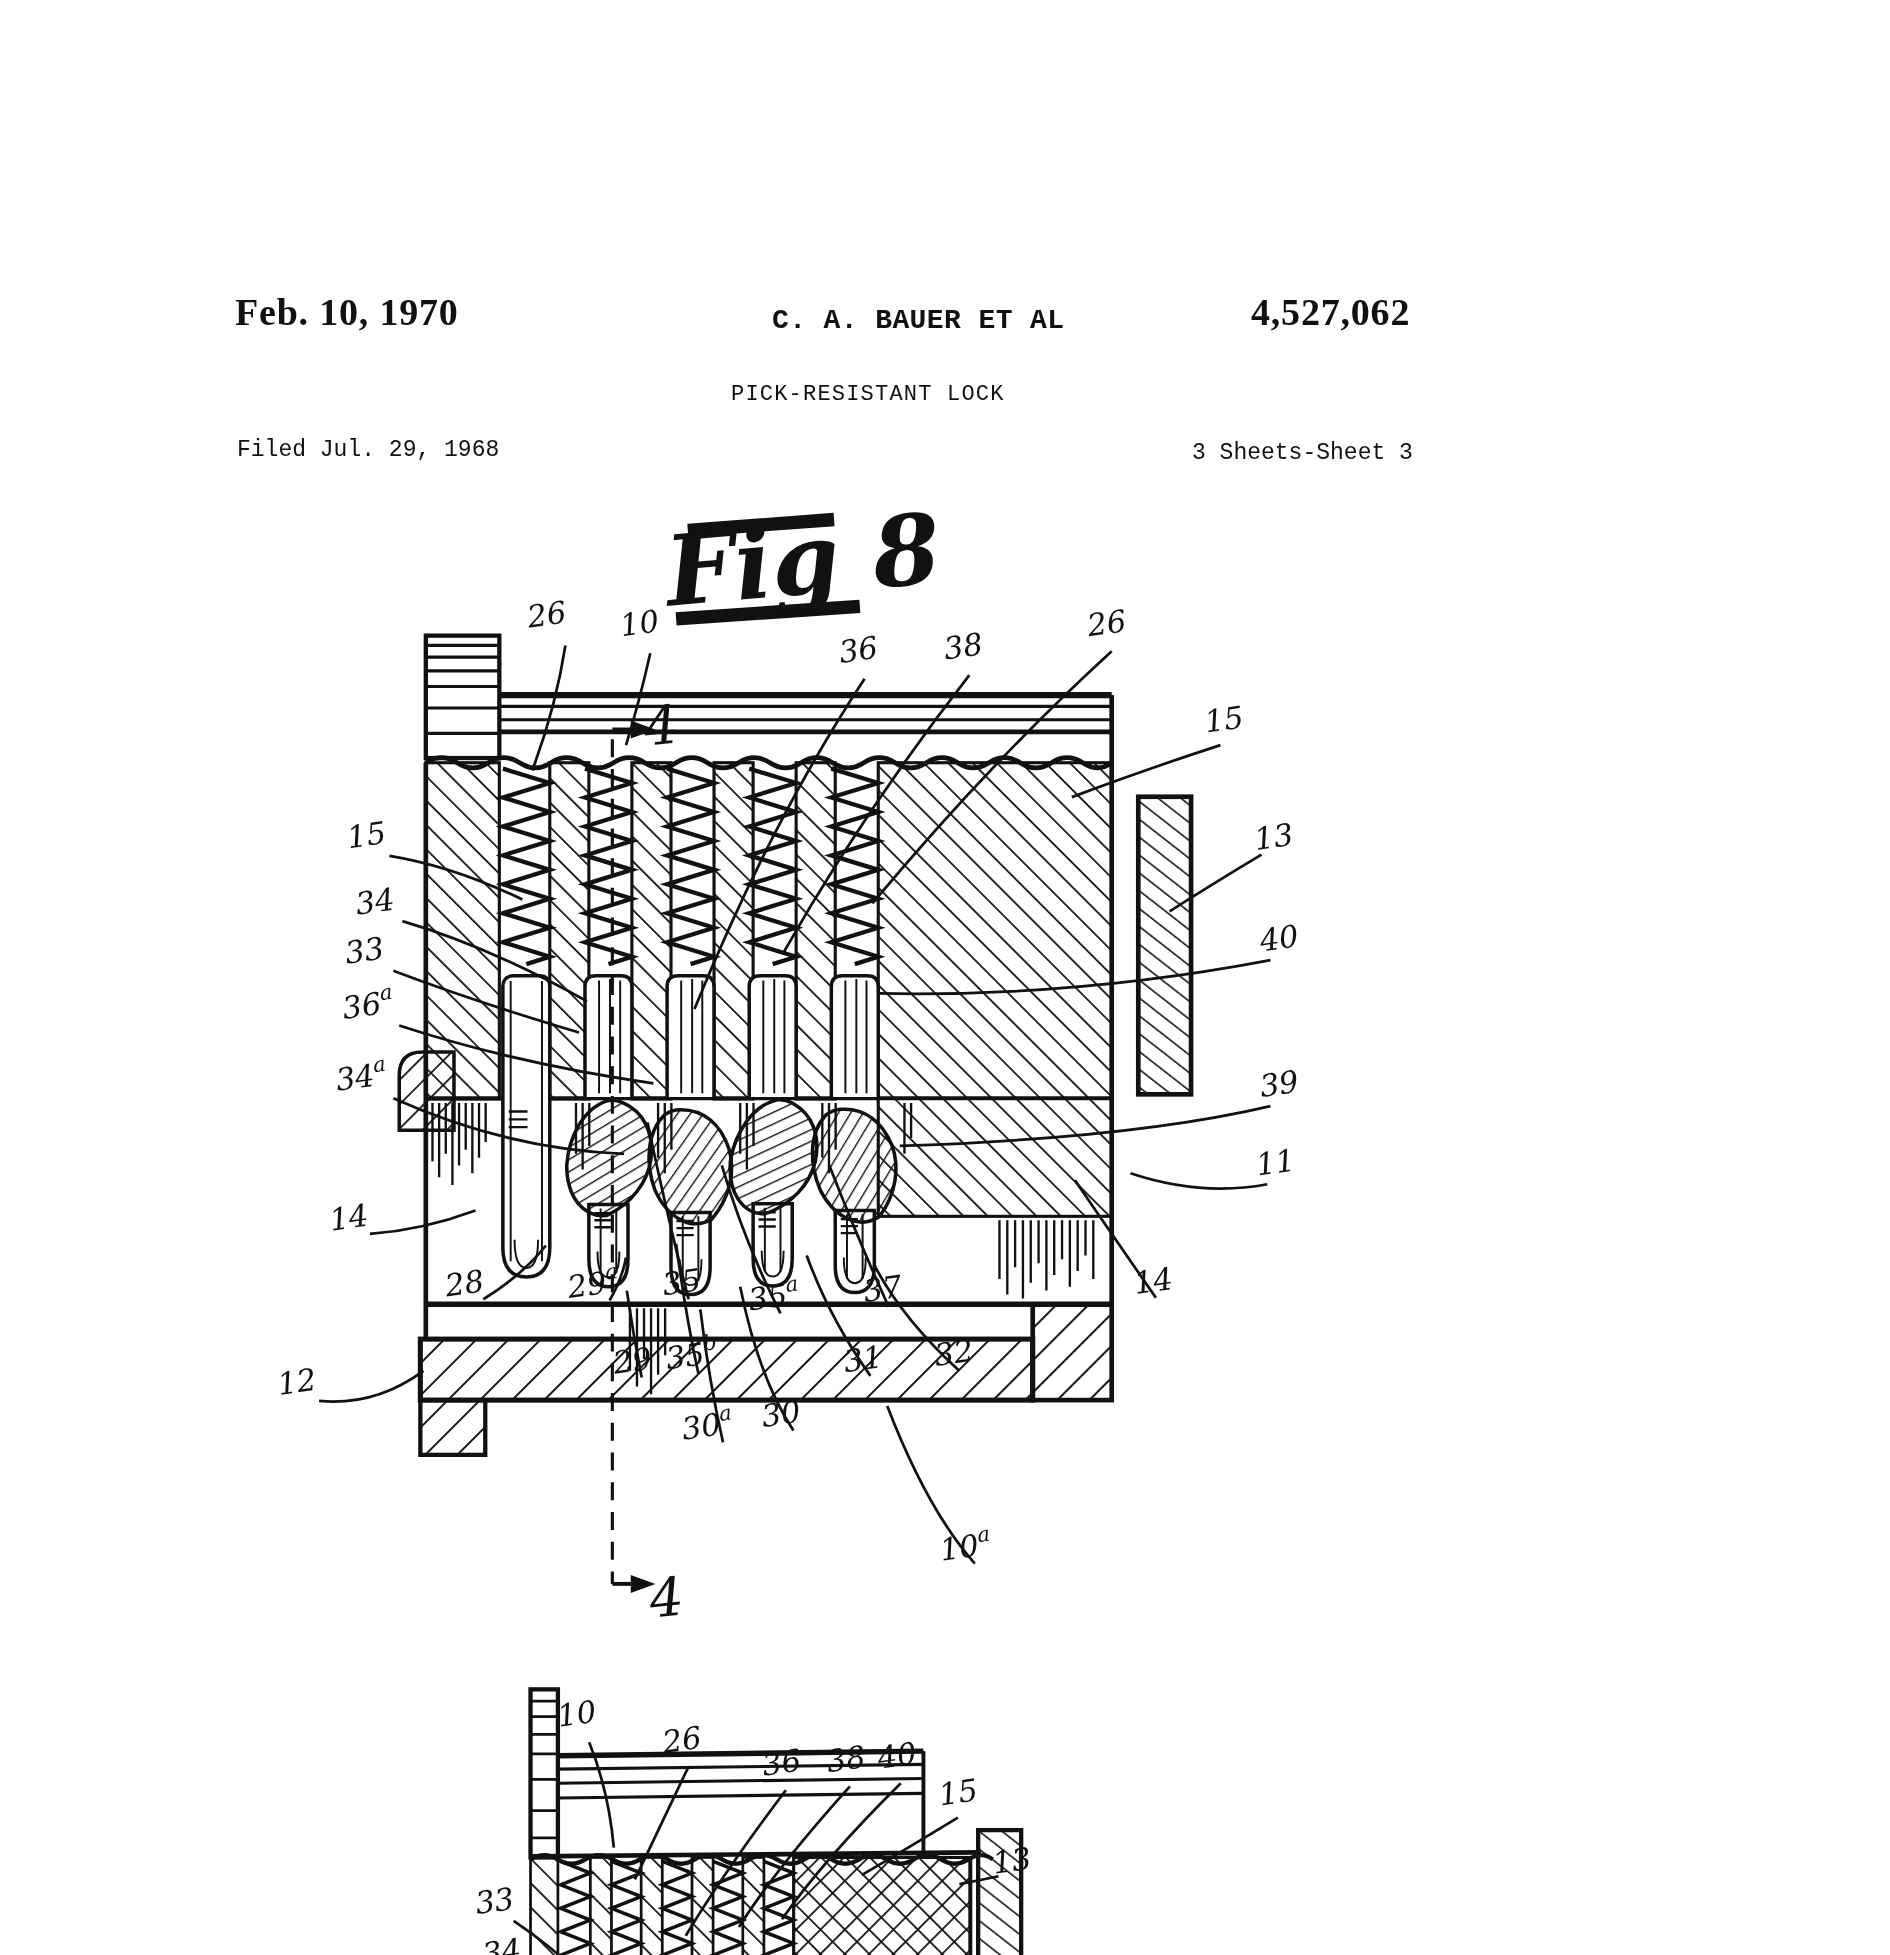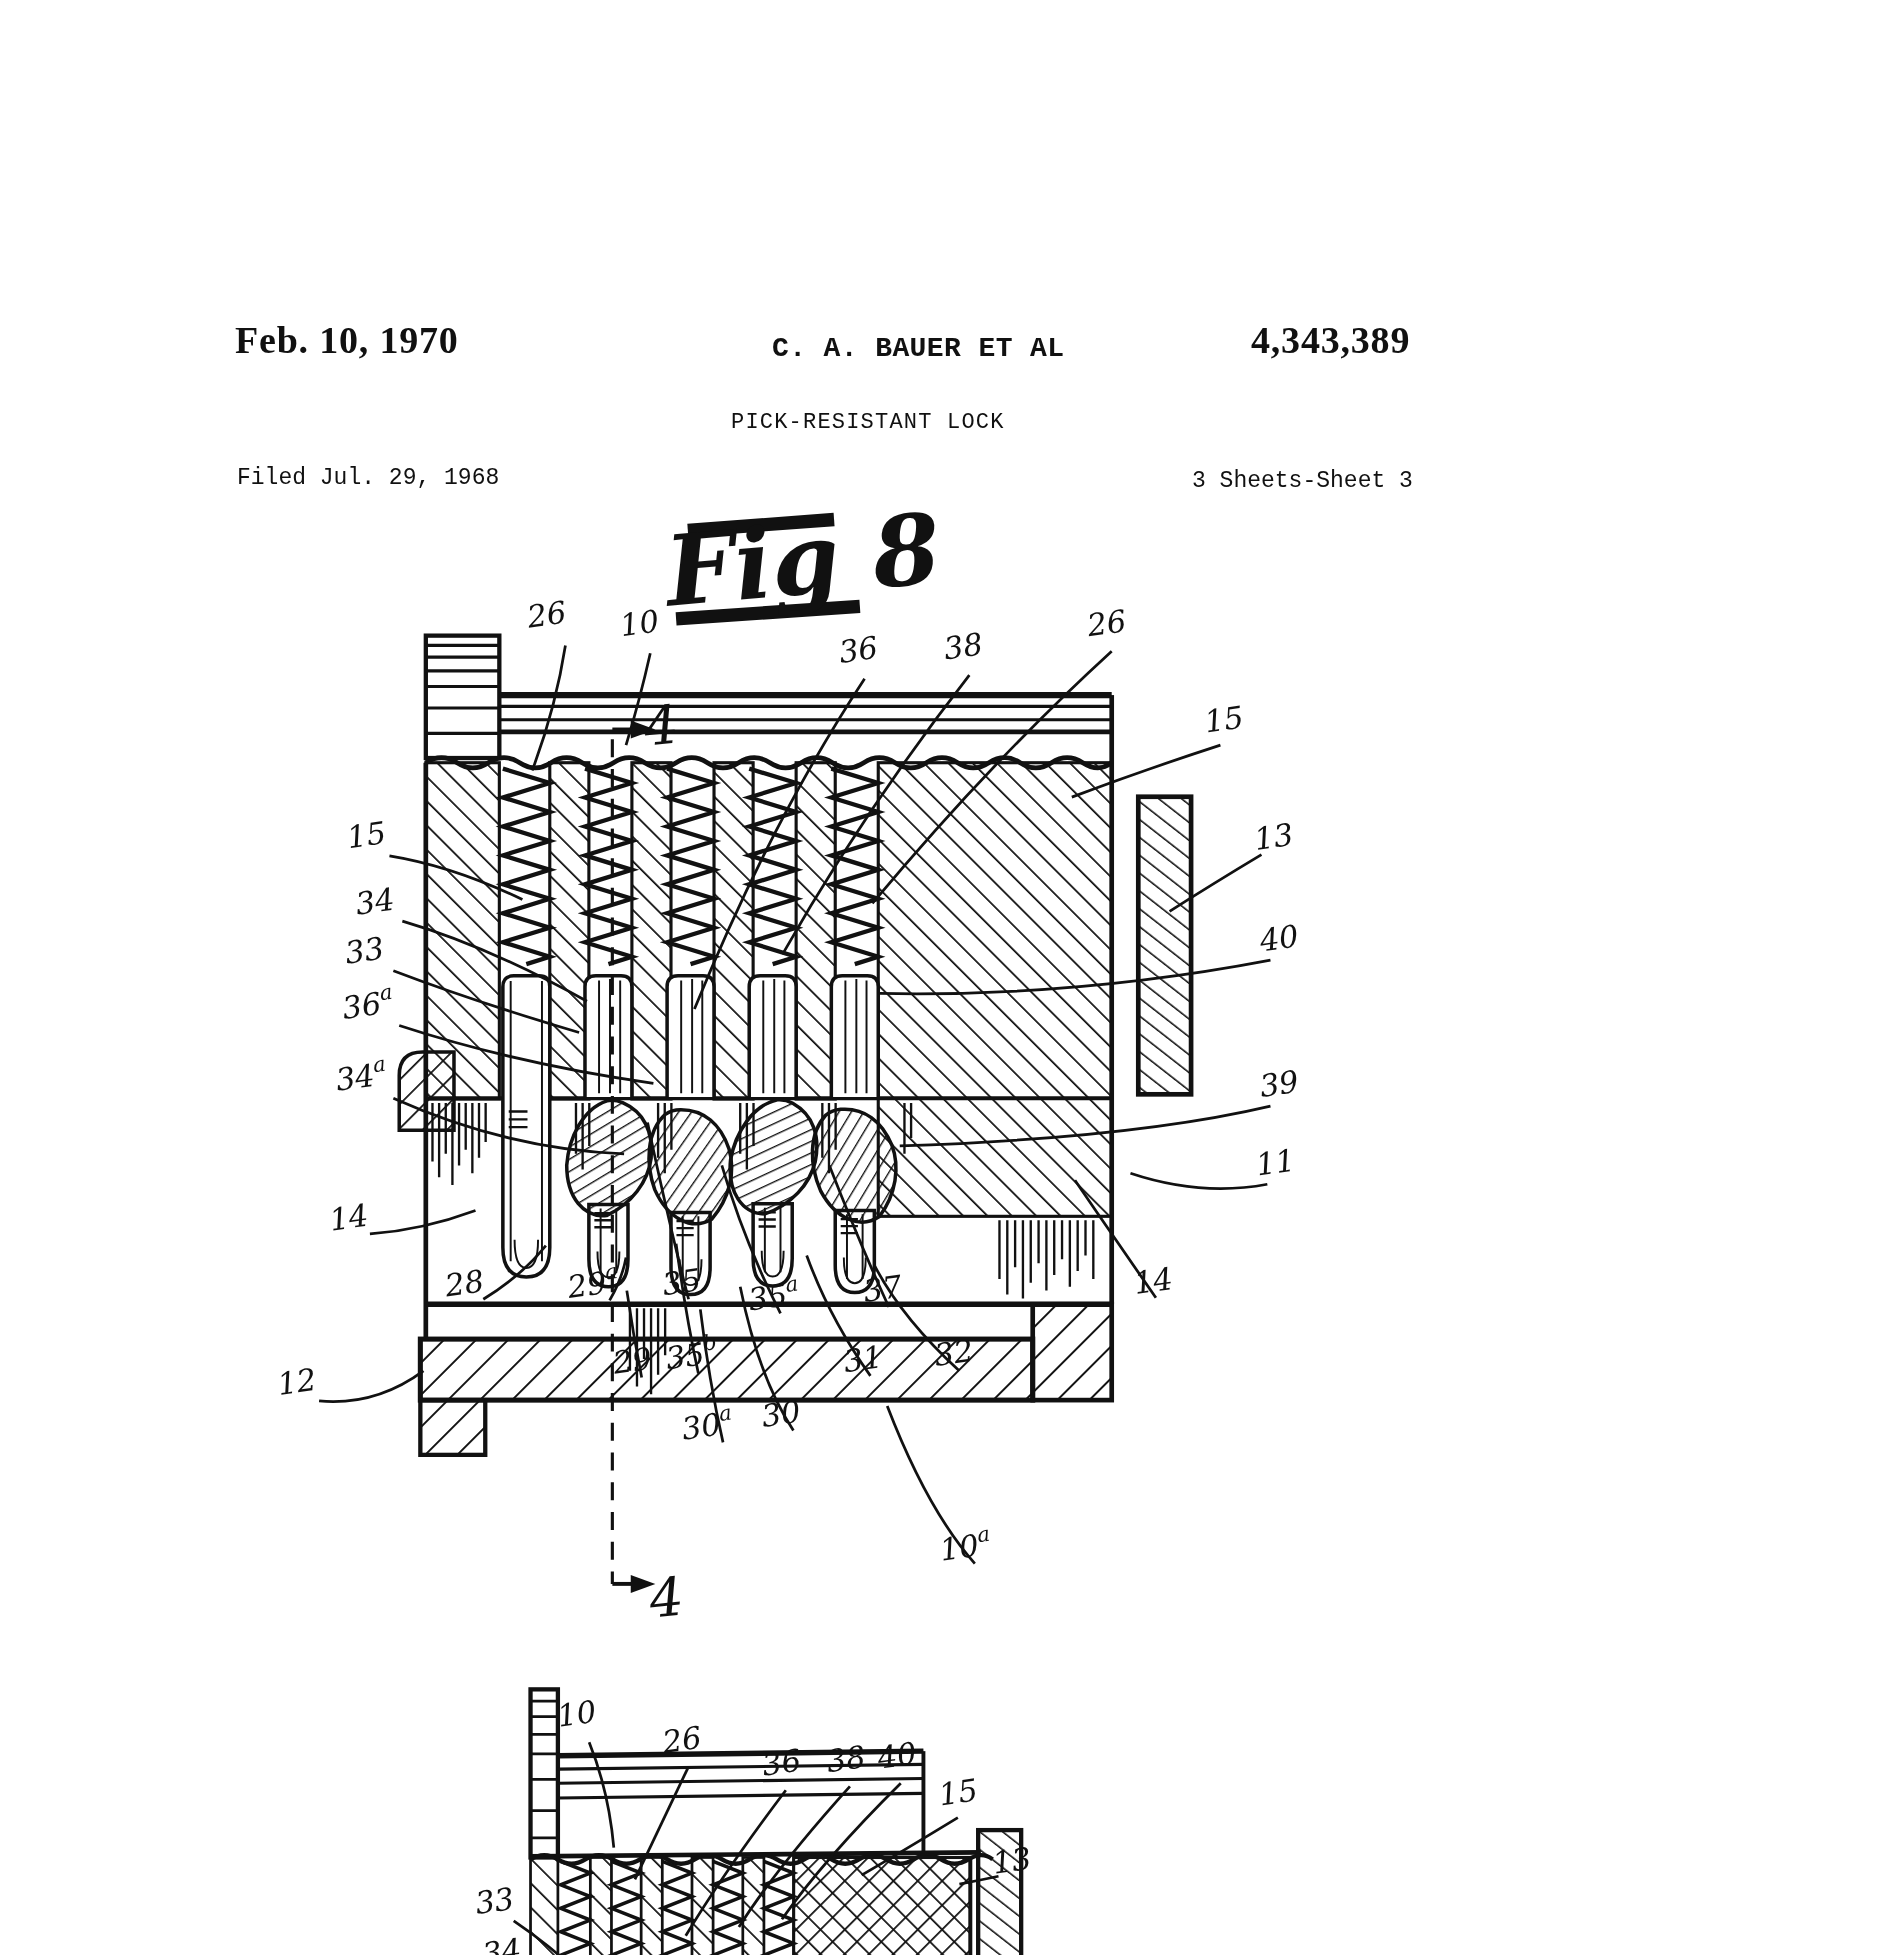--- a/index.html
+++ b/index.html
@@ -1,18 +1,18 @@
 <!DOCTYPE html>
 <html style="font-size:6.3px"><head>
 <meta charset="utf-8">
 <style>
   html,body{margin:0;padding:0;background:#f4f4f0;}
   #sheet{position:relative;width:1890px;height:2777px;background:#ffffff;color:#111;
          font-family:"Liberation Serif",serif;overflow:hidden;}
-  .abs{position:absolute;white-space:pre;margin-top:28px;}
+  .abs{position:absolute;white-space:pre;}
   .h-date{left:235px;top:290px;font:bold 38px "Liberation Serif",serif;letter-spacing:0.8px;}
   .h-patno{left:1251px;top:290px;font:bold 38px "Liberation Serif",serif;letter-spacing:0.8px;}
   .h-author{left:772px;top:305px;font:bold 28px "Liberation Mono",monospace;letter-spacing:0.4px;}
   .h-title{left:731px;top:382px;font:22px "Liberation Mono",monospace;letter-spacing:1.2px;text-align:right;}
   .h-filed{left:237px;top:437px;font:23px "Liberation Mono",monospace;}
   .h-sheet{left:1192px;top:440px;font:23px "Liberation Mono",monospace;}
   svg{position:absolute;overflow:visible;}
   .ol{fill:none;stroke:#111;}
   .leader{fill:none;stroke:#111;stroke-width:7;}
   .lbl{font:italic 78px "DejaVu Serif",serif;fill:#111;text-anchor:middle;}
@@ -21,21 +21,21 @@
   .uwave{fill:none;stroke:#111;stroke-width:8;}
   .ftitle{font:italic bold 248px "DejaVu Serif",serif;fill:#111;text-anchor:middle;}
 </style>
 </head>
 <body>
 
 <div id="sheet">
 
   <div class="abs h-date">Feb. 10, 1970</div>
   <div class="abs h-author">C. A. BAUER ET AL</div>
-  <div class="abs h-patno">4,343,389</div>
+  <div class="abs h-patno">4,527,062</div>
   <div class="abs h-title">PICK-RESISTANT LOCK</div>
   <div class="abs h-filed">Filed Jul. 29, 1968</div>
   <div class="abs h-sheet">3 Sheets-Sheet 3</div>
 
   <svg style="left:235px;top:489px" width="1134" height="1134" viewBox="0 0 2900 2900">
     <defs>
       <pattern id="h1" patternUnits="userSpaceOnUse" width="44" height="44" patternTransform="rotate(45)">
         <line x1="0" y1="0" x2="0" y2="44" stroke="#111" stroke-width="9"></line>
       </pattern>
       <pattern id="h2" patternUnits="userSpaceOnUse" width="44" height="44" patternTransform="rotate(-45)">

